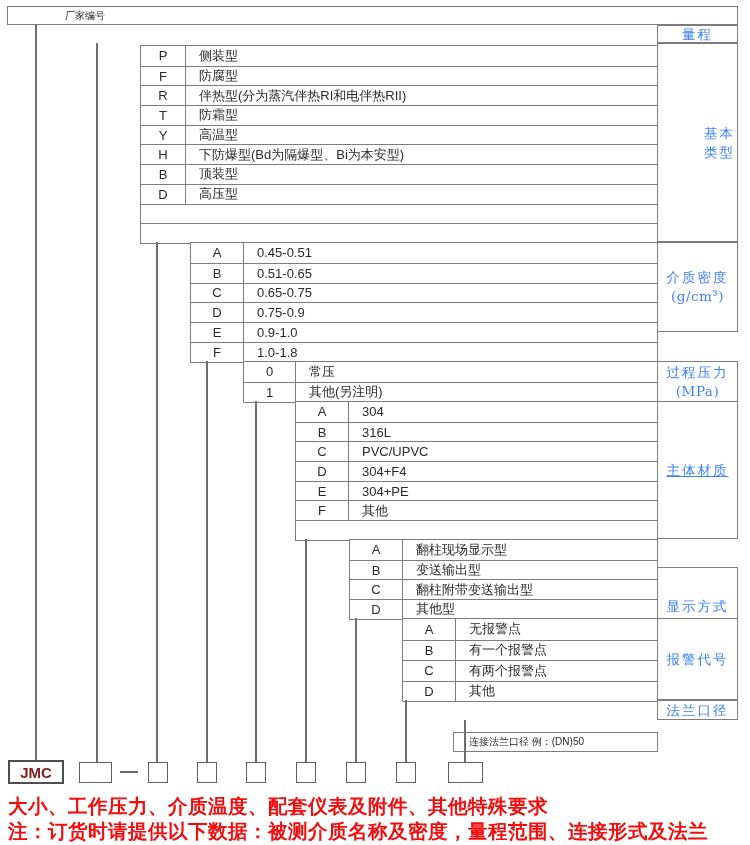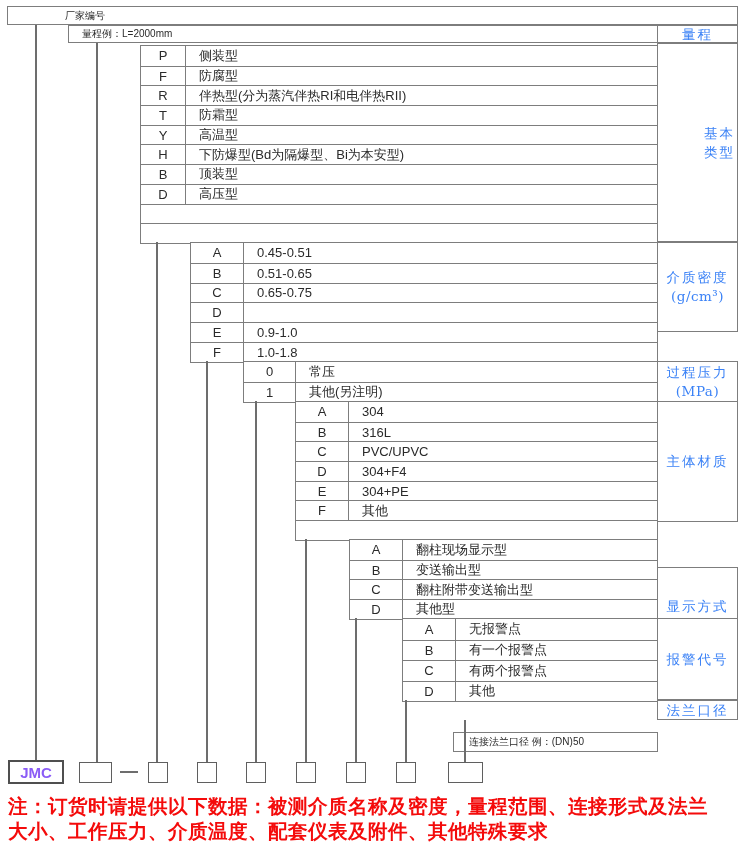--- a/index.html
+++ b/index.html
@@ -22,38 +22,35 @@
     display:flex;flex-direction:column;align-items:center;justify-content:center;
     font-family:"DejaVu Serif","Liberation Serif",serif;font-size:13.5px;color:#3b82f6;
     letter-spacing:2px;text-align:center;line-height:19px;background:#fff;
   }
   .glabel .sub{letter-spacing:0.5px;}
   
   .vline{position:absolute;width:1.6px;background:#6d6d6d;}
   
   .cbox{position:absolute;top:762px;height:21px;box-sizing:border-box;border:1.8px solid #5f5f5f;background:#fff;}
   .jmcbox{position:absolute;left:8px;top:760px;width:56px;height:24px;box-sizing:border-box;border:2px solid #4f4f4f;
-    display:flex;align-items:center;justify-content:center;font-weight:bold;font-size:15px;color:#8b5cf6;}
+    display:flex;align-items:center;justify-content:center;font-weight:bold;font-size:15px;color:#7f1d1d;}
   .dash{position:absolute;left:120px;top:771px;width:18px;height:2px;background:#6d6d6d;}
   
   .note{position:absolute;left:8px;top:794px;width:738px;color:#f40b0b;font-weight:bold;
     font-size:19.5px;line-height:24.5px;letter-spacing:0.5px;white-space:nowrap;}
 </style>
 </head>
 <body>
 
 <div id="stage">
 
   <div class="abs hdrbox" style="left:7px;top:6px;width:731px;height:19px;padding-left:57px;">
     <span>厂家编号</span>
   </div>
 
-  <div class="abs hdrbox" style="left:68px;top:25px;width:590px;height:18px;padding-left:13px;">
-    <span>量程例：L=2000mm</span>
-  </div>
   <div class="glabel" style="top:25px;height:18px;line-height:16px;">
     <span>量程</span>
   </div>
 
   <div class="block" style="left:140px;top:45px;width:518px;--rh:19.7px;--cw:45px;">
     <div class="row">
         <span class="code">P</span>
         <span class="desc">侧装型</span>
       </div>
     <div class="row">
@@ -99,20 +96,21 @@
     <div class="row">
         <span class="code">B</span>
         <span class="desc">0.51-0.65</span>
       </div>
     <div class="row">
         <span class="code">C</span>
         <span class="desc">0.65-0.75</span>
       </div>
     <div class="row">
         <span class="code">D</span>
+        <span class="desc">0.75-0.9</span>
       </div>
     <div class="row">
         <span class="code">E</span>
         <span class="desc">0.9-1.0</span>
       </div>
     <div class="row">
         <span class="code">F</span>
         <span class="desc">1.0-1.8</span>
       </div>
   </div>
@@ -156,21 +154,21 @@
     <div class="row">
         <span class="code">E</span>
         <span class="desc">304+PE</span>
       </div>
     <div class="row">
         <span class="code">F</span>
         <span class="desc">其他</span>
       </div>
     <div class="row empty"></div>
   </div>
-  <div class="glabel" style="top:401px;height:121px;">
+  <div class="glabel" style="top:401px;height:138px;text-decoration:underline;">
     <span>主体材质</span>
   </div>
 
   <div class="block" style="left:349px;top:539px;width:309px;--rh:19.7px;--cw:53px;">
     <div class="row">
         <span class="code">A</span>
         <span class="desc">翻柱现场显示型</span>
       </div>
     <div class="row">
         <span class="code">B</span>
@@ -235,17 +233,17 @@
   <div class="dash"></div>
   <div class="cbox" style="left:148px;width:20px;"></div>
   <div class="cbox" style="left:197px;width:20px;"></div>
   <div class="cbox" style="left:246px;width:20px;"></div>
   <div class="cbox" style="left:296px;width:20px;"></div>
   <div class="cbox" style="left:346px;width:20px;"></div>
   <div class="cbox" style="left:396px;width:20px;"></div>
   <div class="cbox" style="left:448px;width:35px;"></div>
 
   <div class="note">
+    <div>大小、工作压力、介质温度、配套仪表及附件、其他特殊要求</div>
     <div>注：订货时请提供以下数据：被测介质名称及密度，量程范围、连接形式及法兰</div>
-    <div>大小、工作压力、介质温度、配套仪表及附件、其他特殊要求</div>
   </div>
 
 </div>
 
 </body></html>

